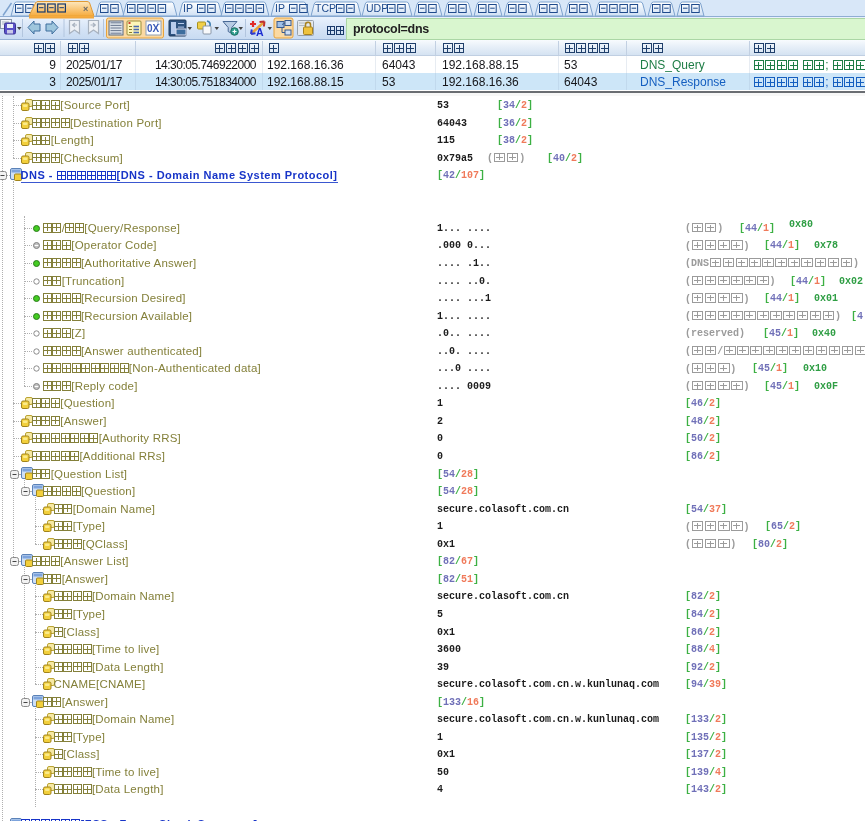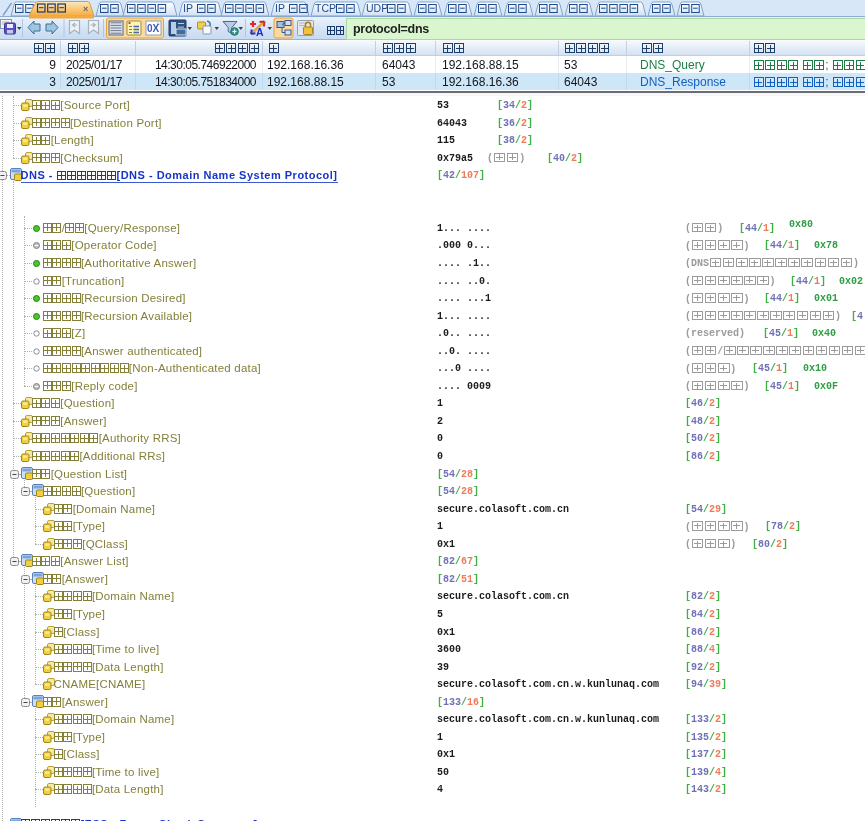--- a/index.html
+++ b/index.html
@@ -537,33 +537,33 @@
     </div>
     <div class="row" style="top:403.65px">
       <div class="doth" style="left:35px;top:9px;width:8px"></div>
       <svg class="abs" style="left:43px;top:3px" width="12" height="12">
         <rect x="4.5" y="0.5" width="7" height="7" rx="1.5" fill="#f6e9a4" stroke="#bba433"></rect>
         <rect x="0.5" y="4" width="7.5" height="7.5" rx="1.5" fill="#f2cf3c" stroke="#a1841c"></rect>
         <rect x="2" y="5.5" width="4.5" height="2.5" rx="1" fill="#fbeb8a" stroke="none"></rect>
       </svg>
       <span class="abs lab" style="left:53.5px;top:3px"><i></i><i></i>[Domain Name]</span>
       <span class="abs mono val" style="left:437px;top:4px">secure.colasoft.com.cn</span>
-      <span class="abs mono" style="left:685px;top:4px"><span class="grn">[</span><span style="color:#7070b8">54</span><span class="grn">/</span><span style="color:#f07a5a">29</span><span class="grn">]</span></span>
+      <span class="abs mono" style="left:685px;top:4px"><span class="grn">[</span><span style="color:#7070b8">54</span><span class="grn">/</span><span style="color:#f07a5a">37</span><span class="grn">]</span></span>
     </div>
     <div class="row" style="top:421.2px">
       <div class="doth" style="left:35px;top:9px;width:8px"></div>
       <svg class="abs" style="left:43px;top:3px" width="12" height="12">
         <rect x="4.5" y="0.5" width="7" height="7" rx="1.5" fill="#f6e9a4" stroke="#bba433"></rect>
         <rect x="0.5" y="4" width="7.5" height="7.5" rx="1.5" fill="#f2cf3c" stroke="#a1841c"></rect>
         <rect x="2" y="5.5" width="4.5" height="2.5" rx="1" fill="#fbeb8a" stroke="none"></rect>
       </svg>
       <span class="abs lab" style="left:53.5px;top:3px"><i></i><i></i>[Type]</span>
       <span class="abs mono val" style="left:437px;top:4px">1</span>
       <span class="abs mono" style="left:685px;top:4px"><span class="g">(<i></i><i></i><i></i><i></i>)</span></span>
-      <span class="abs mono" style="left:765px;top:4px"><span class="grn">[</span><span style="color:#7070b8">78</span><span class="grn">/</span><span style="color:#f07a5a">2</span><span class="grn">]</span></span>
+      <span class="abs mono" style="left:765px;top:4px"><span class="grn">[</span><span style="color:#7070b8">65</span><span class="grn">/</span><span style="color:#f07a5a">2</span><span class="grn">]</span></span>
     </div>
     <div class="row" style="top:438.75px">
       <div class="doth" style="left:35px;top:9px;width:8px"></div>
       <svg class="abs" style="left:43px;top:3px" width="12" height="12">
         <rect x="4.5" y="0.5" width="7" height="7" rx="1.5" fill="#f6e9a4" stroke="#bba433"></rect>
         <rect x="0.5" y="4" width="7.5" height="7.5" rx="1.5" fill="#f2cf3c" stroke="#a1841c"></rect>
         <rect x="2" y="5.5" width="4.5" height="2.5" rx="1" fill="#fbeb8a" stroke="none"></rect>
       </svg>
       <span class="abs lab" style="left:53.5px;top:3px"><i></i><i></i><i></i>[QClass]</span>
       <span class="abs mono val" style="left:437px;top:4px">0x1</span>

